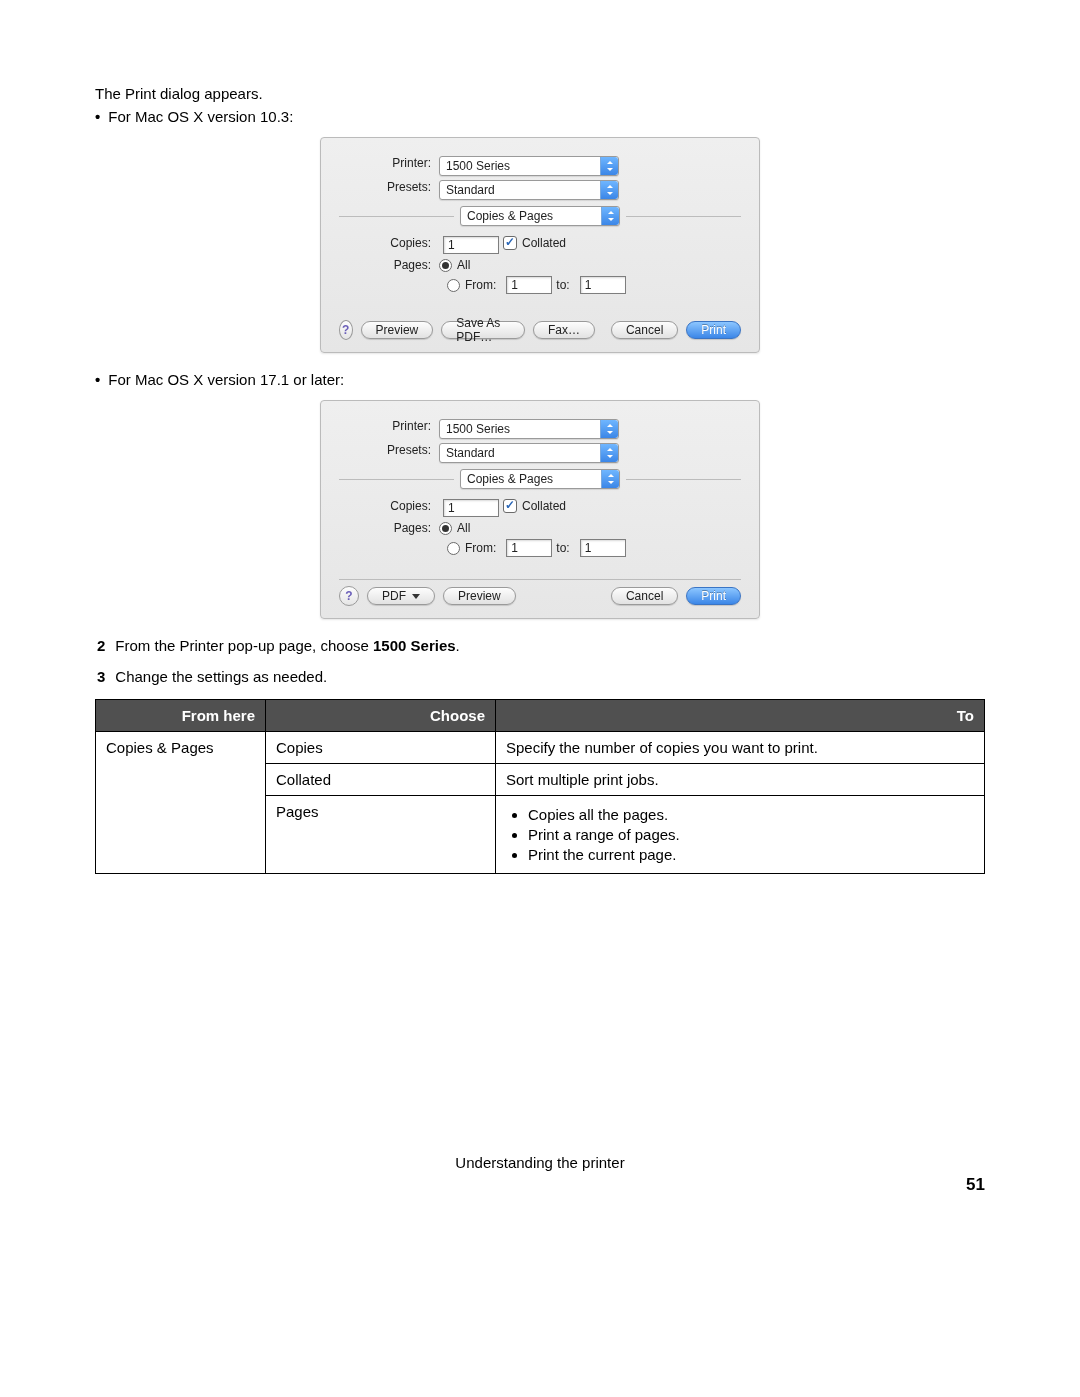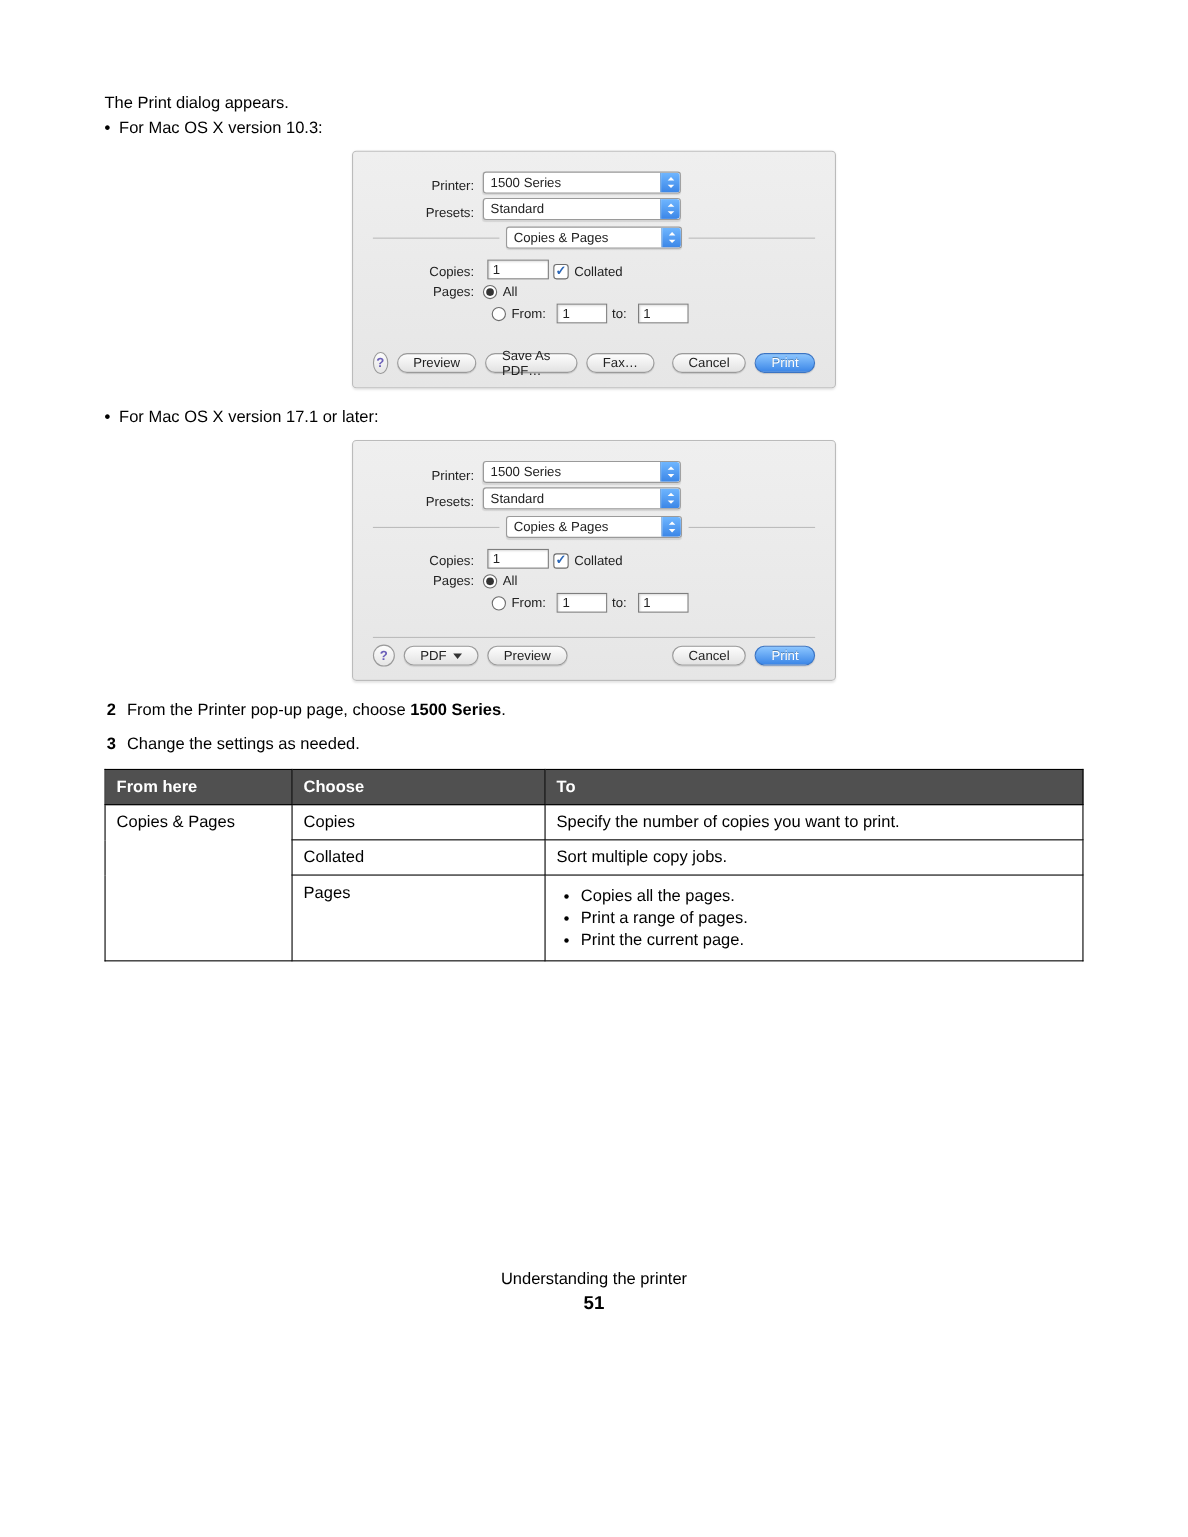--- a/index.html
+++ b/index.html
@@ -24,21 +24,21 @@
     background: linear-gradient(#efefef,#e6e6e6);
     border: 1px solid #bbb;
     border-radius: 4px;
     padding: 14px 18px 12px 18px;
     text-align: left;
     font-family: "Lucida Grande", Arial, sans-serif;
     font-size: 12px;
     color: #222;
     box-shadow: 0 1px 2px rgba(0,0,0,0.1);
   }
-  .row { display: flex; align-items: flex-end; margin: 4px 0; }
+  .row { display: flex; align-items: flex-start; margin: 4px 0; }
   .lbl { width: 100px; text-align: right; padding-right: 8px; }
   .popup {
     flex: 0 0 180px;
     height: 20px;
     background: #fff;
     border: 1px solid #9a9a9a;
     border-radius: 3px;
     display: flex;
     align-items: center;
     padding: 0 6px;
@@ -156,34 +156,34 @@
   .bold-inline { font-weight: bold; }
   table.settings {
     width: 100%;
     border-collapse: collapse;
     margin-top: 10px;
     font-size: 15px;
   }
   table.settings th {
     background: #505050;
     color: #fff;
-    text-align: left;
+    text-align: right;
     padding: 7px 10px;
     font-weight: bold;
     border: 1px solid #000;
   }
   table.settings td {
     border: 1px solid #000;
     padding: 7px 10px;
     vertical-align: top;
   }
   .td-list { margin: 0; padding-left: 22px; }
   .td-list li { margin: 3px 0; }
   .footer { text-align: center; margin-top: 280px; font-size: 15px; }
-  .footer .pg { font-weight: bold; font-size: 17px; margin-top: 4px; }
+  .footer .pg { font-weight: bold; font-size: 17px; margin-top: 4px; text-align: right; }
   .col-fromhere { width: 170px; }
   .col-choose { width: 230px; }
 </style>
 </head>
 <body>
 
 <div class="page">
 
   <div class="intro-text">The Print dialog appears.</div>
   <div class="bullet-line"><span class="bullet-dot">•</span><span>For Mac OS X version 10.3:</span></div>
@@ -339,21 +339,21 @@
       </tr>
     </thead>
     <tbody>
       <tr>
         <td rowspan="3">Copies &amp; Pages</td>
         <td>Copies</td>
         <td>Specify the number of copies you want to print.</td>
       </tr>
       <tr>
         <td>Collated</td>
-        <td>Sort multiple copy jobs.</td>
+        <td>Sort multiple print jobs.</td>
       </tr>
       <tr>
         <td>Pages</td>
         <td>
           <ul class="td-list">
             <li>Copies all the pages.</li>
             <li>Print a range of pages.</li>
             <li>Print the current page.</li>
           </ul>
         </td>

